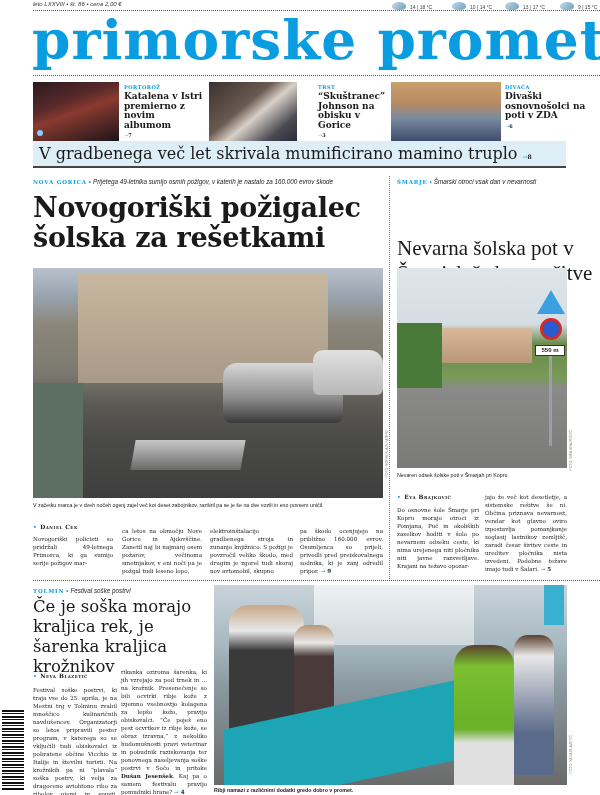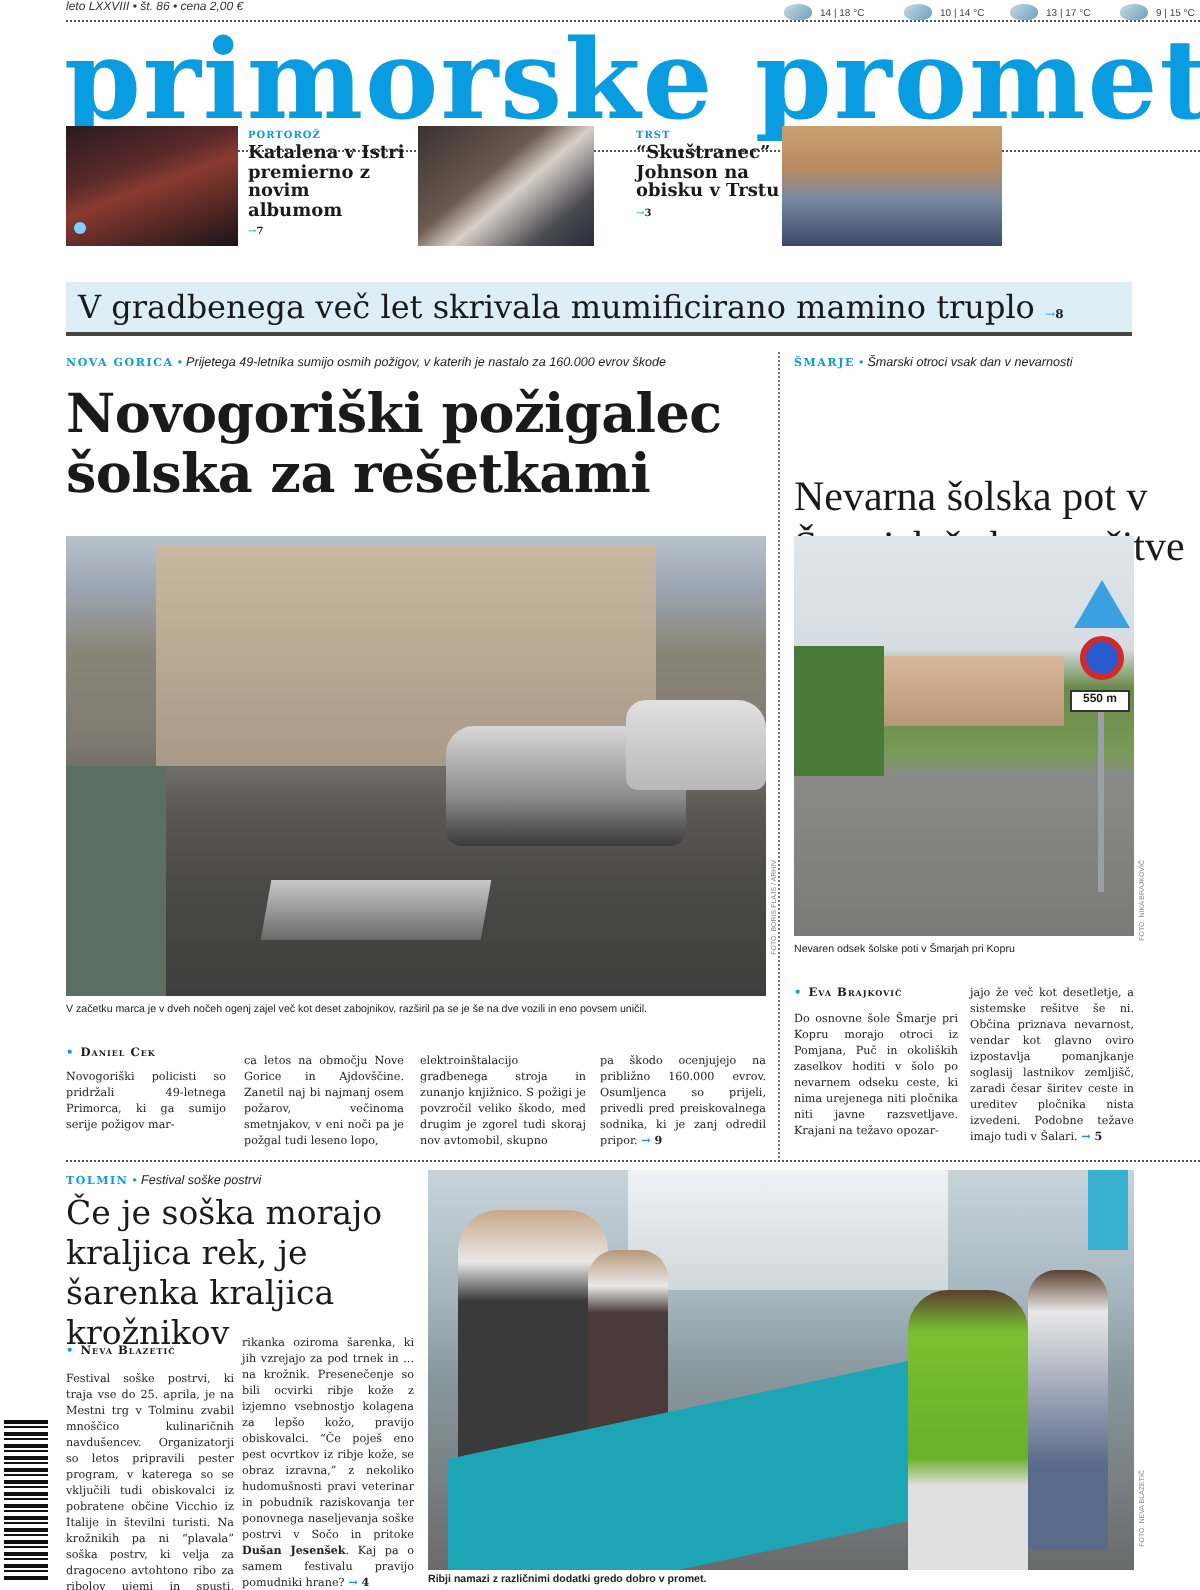--- a/index.html
+++ b/index.html
@@ -11,21 +11,21 @@
   
   #issue { left: 33px; top: 1px; font-size: 6px; font-style: italic; color: #333; font-family: "Liberation Sans", sans-serif; }
   .weather { top: 0; height: 10px; display: flex; align-items: flex-end; }
   .weather .wicon { width: 14px; height: 8px; border-radius: 50% 50% 40% 40%; background: linear-gradient(135deg,#c9dbe6 0%,#8fb7cc 60%,#6fa3bf 100%); margin-right: 4px; }
   .weather .wtemp { font-size: 5px; color: #444; font-family: "Liberation Sans", sans-serif; }
 
   
   #masthead { left: 32px; top: 10px; font-size: 55px; font-weight: bold; color: #0a9ce0; letter-spacing: 1px; font-family: "DejaVu Serif", serif; line-height: 60px; white-space: nowrap; transform: scaleX(1.0); transform-origin: left; }
 
   
-  #teasers { left: 33px; top: 63px; width: 567px; height: 60px; }
+  #teasers { left: 33px; top: 82px; width: 567px; height: 60px; }
   .tphoto { position: absolute; top: 0; height: 60px; }
   .tbox { position: absolute; top: 0; height: 60px; padding: 2px 4px; }
   .tkicker { font-size: 5px; font-weight: bold; color: #0a9ce0; letter-spacing: 0.5px; font-family: "DejaVu Serif", serif; }
   .ttitle { font-size: 9px; font-weight: bold; line-height: 9.5px; margin-top: 2px; }
   .tpage { font-size: 5px; margin-top: 2px; }
   .tpage .arrow { color: #0a9ce0; }
 
   
   #banner { left: 33px; top: 141px; width: 533px; height: 27px; background: #ddeef7; border-bottom: 2px solid #444; }
   #banner-text { position: absolute; left: 6px; top: 3px; font-size: 16px; font-family: "DejaVu Serif", serif; white-space: nowrap; }
@@ -85,24 +85,29 @@
     <div style="position:absolute;left:4px;bottom:6px;width:6px;height:6px;border-radius:50%;background:#7fd0ff;"></div>
   </div>
   <div class="tbox" style="left:87px;width:88px;">
     <div class="tkicker">PORTOROŽ</div>
     <div class="ttitle">Katalena v Istri premierno z novim albumom</div>
     <div class="tpage"><span class="arrow">→</span><b>7</b></div>
   </div>
   <div class="tphoto" style="left:176px;width:88px;background:linear-gradient(140deg,#3a3230 0%,#6a5a50 40%,#d8d0c8 55%,#4a4a52 80%,#2a2a3a 100%);"></div>
   <div class="tbox" style="left:281px;width:80px;">
     <div class="tkicker">TRST</div>
-    <div class="ttitle">“Skuštranec” Johnson na obisku v Trstu</div>
+    <div class="ttitle">“Skuštranec” Johnson na obisku v Gorice</div>
     <div class="tpage"><span class="arrow">→</span><b>3</b></div>
   </div>
   <div class="tphoto" style="left:358px;width:110px;background:linear-gradient(180deg,#c9a070 0%,#b88a60 35%,#7a8aa0 60%,#3a4a6a 100%);"></div>
+  <div class="tbox" style="left:468px;width:90px;">
+    <div class="tkicker">DIVAČA</div>
+    <div class="ttitle">Divaški osnovnošolci na poti v ZDA</div>
+    <div class="tpage"><span class="arrow">→</span><b>6</b></div>
+  </div>
 </div>
 
 <div id="banner" class="abs">
   <div id="banner-text">
     <span>V gradbenega več let skrivala mumificirano mamino truplo</span>
     <span id="banner-page"><span>→</span><b style="color:#222">8</b></span>
   </div>
 </div>
 
 <div class="abs kicker-line" style="left:33px;top:178px;">

